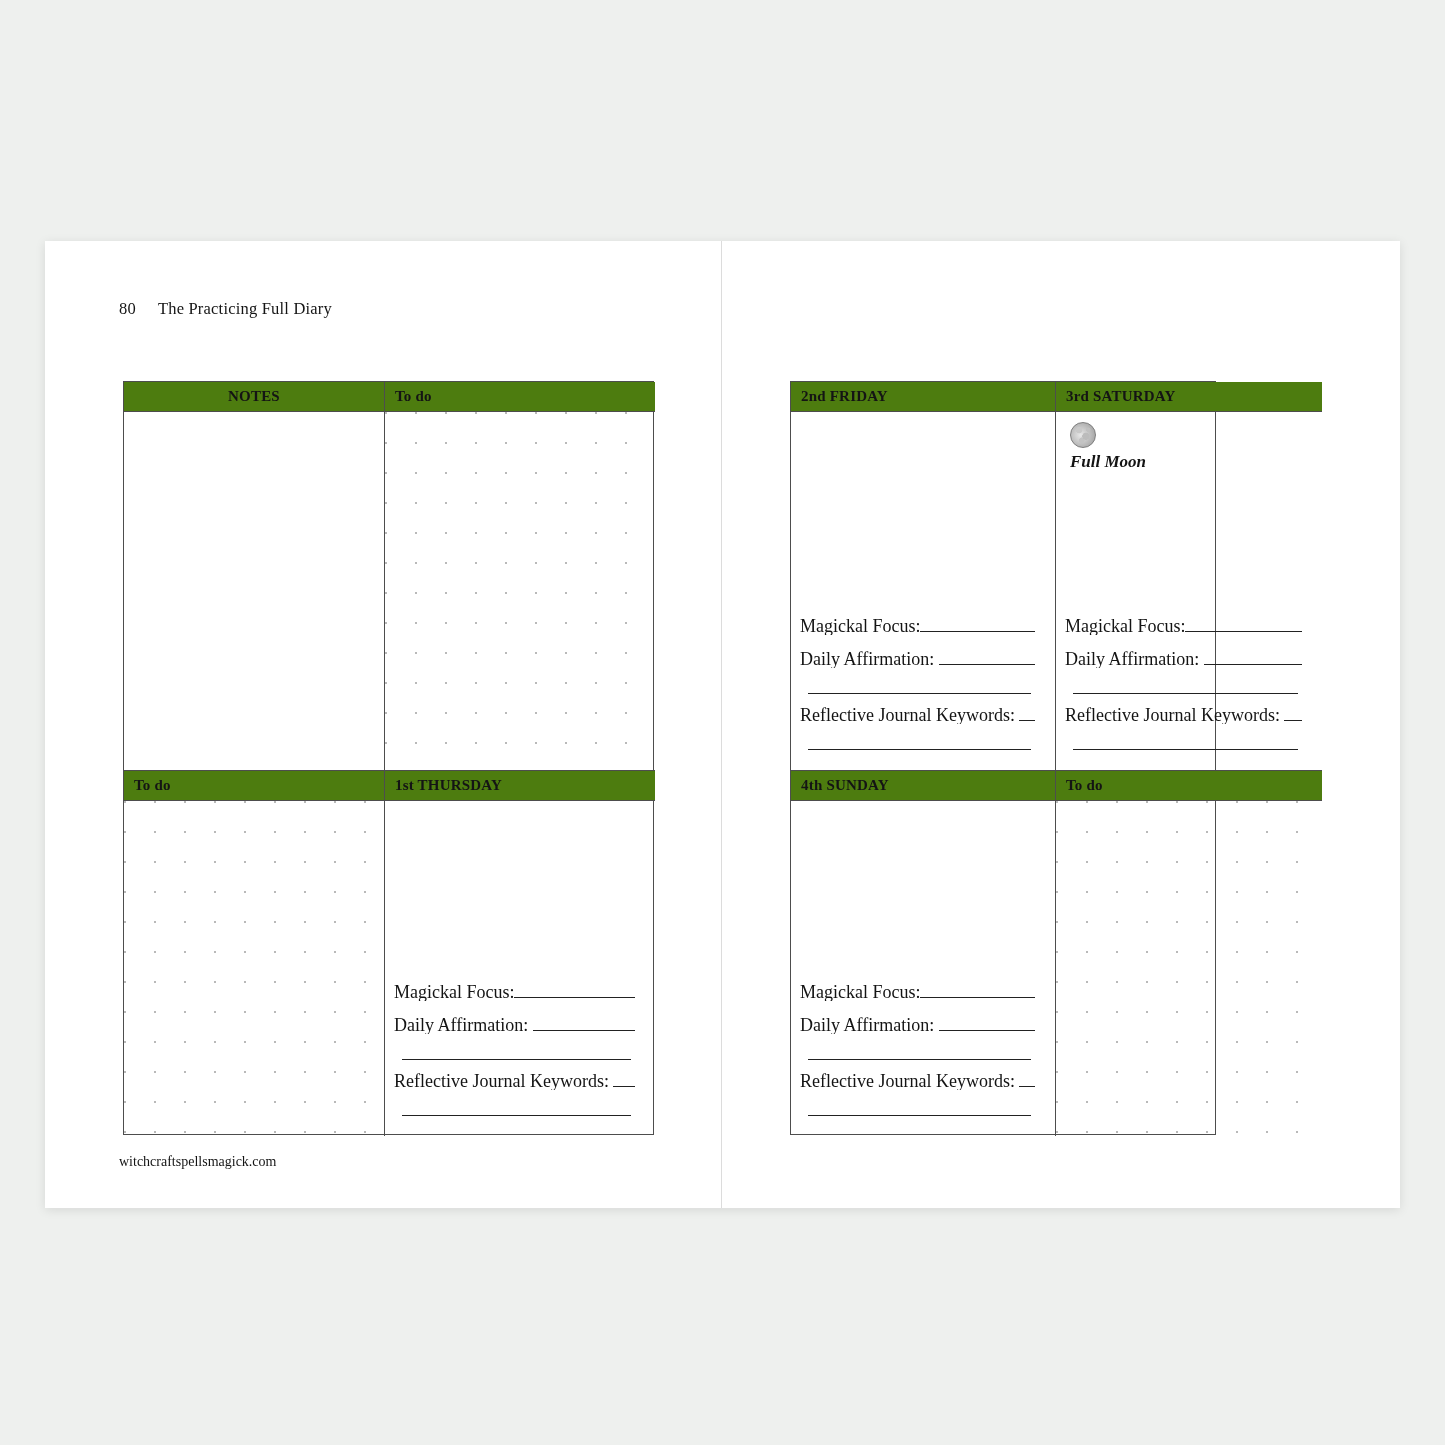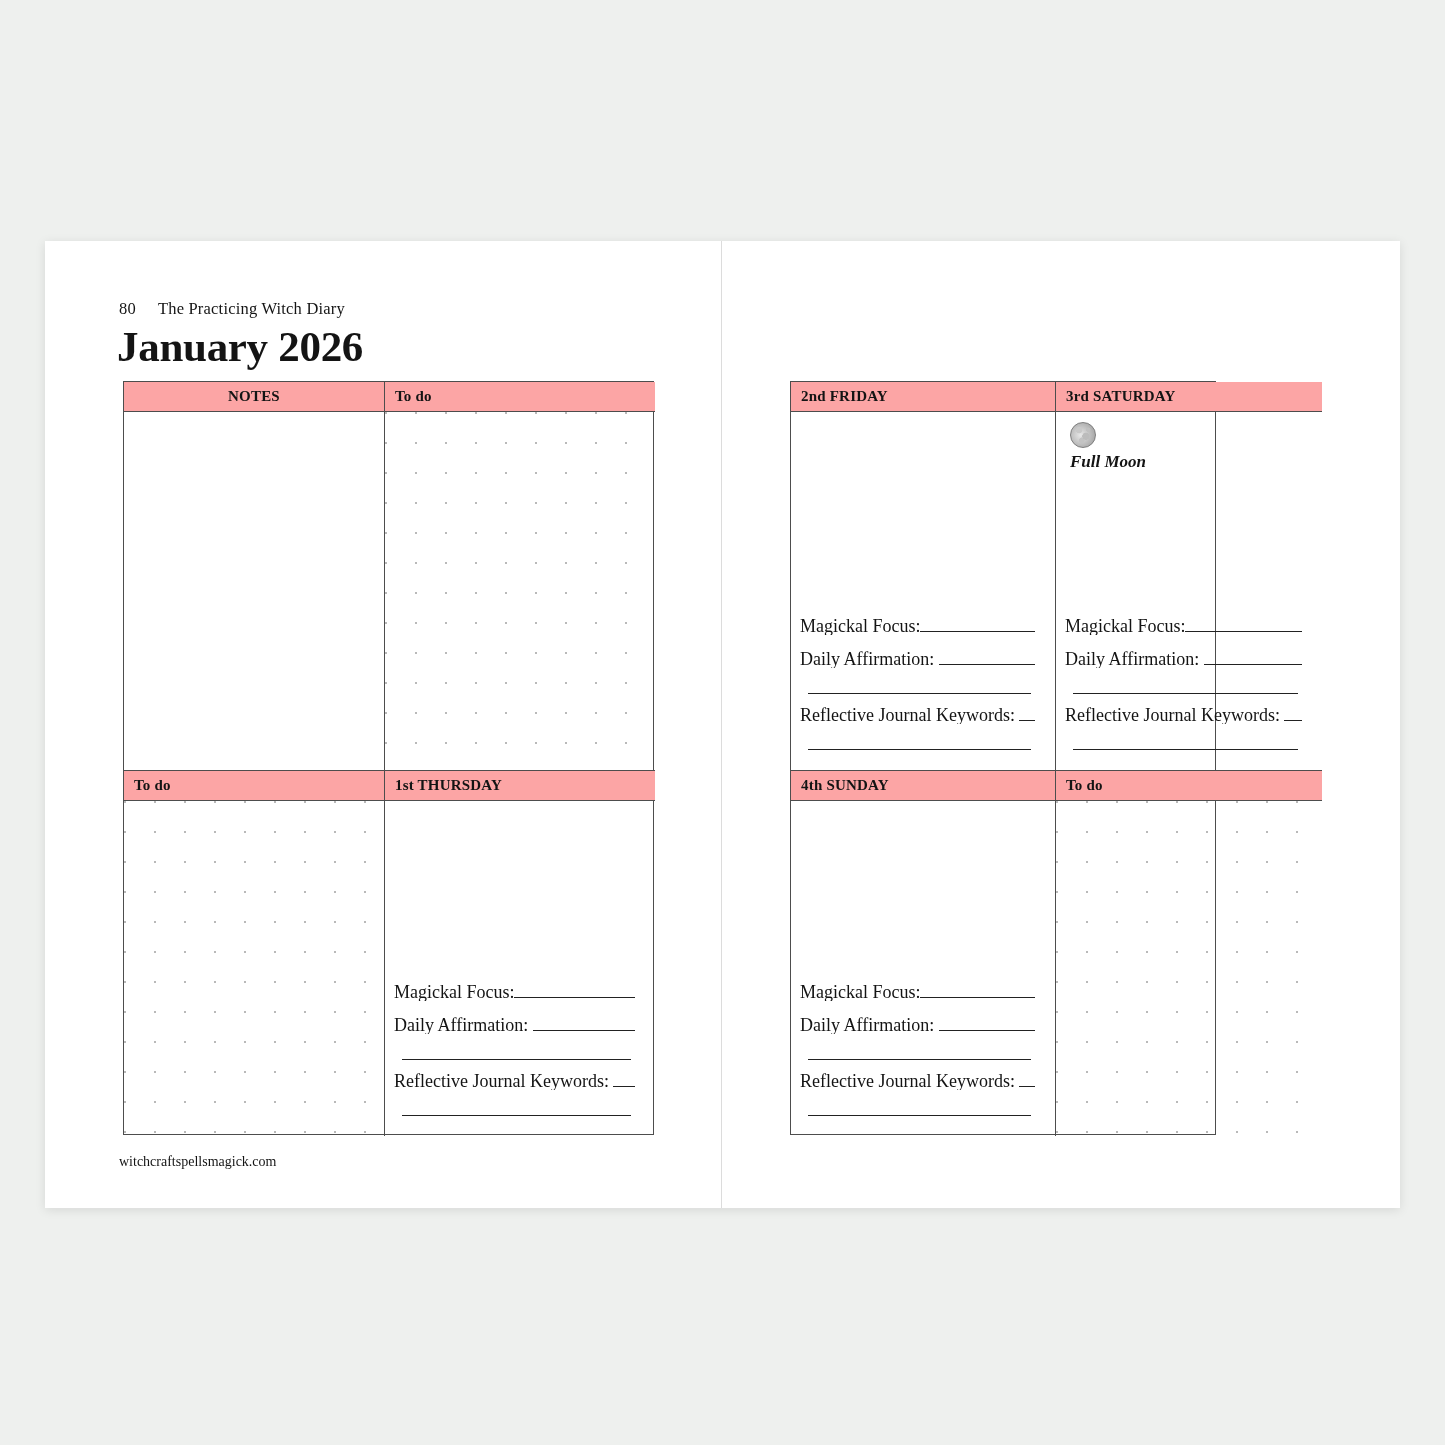--- a/index.html
+++ b/index.html
@@ -89,21 +89,21 @@
     box-sizing: border-box;
     border-right: 1px solid #4d4d4d;
     border-bottom: 1px solid #4d4d4d;
     overflow: hidden;
   }
   .cell.last-col { border-right: none; }
   .cell.last-row { border-bottom: none; }
 
   .cell-head {
     height: 30px;
-    background: #fca5a5;
+    background: #4d7c0f;
     border-bottom: 1px solid #4d4d4d;
     box-sizing: border-box;
     display: flex;
     align-items: center;
     font-size: 15px;
     font-weight: 700;
     letter-spacing: 0.2px;
     padding-left: 10px;
   }
   .cell-head.center {
@@ -189,24 +189,23 @@
   }
 </style>
 </head>
 <body>
 
 <div class="spread">
 
   <div class="page page-left">
 
     <div class="running-head">
-      <span class="pg">80</span><span>The Practicing Witch Diary</span>
+      <span class="pg">80</span><span>The Practicing Full Diary</span>
     </div>
 
-    <div class="month-title">January 2026</div>
 
     <div class="grid grid-left">
 
       <div class="cell">
         <div class="cell-head center">NOTES</div>
         <div class="cell-body"></div>
       </div>
 
       <div class="cell last-col">
         <div class="cell-head">To do</div>

